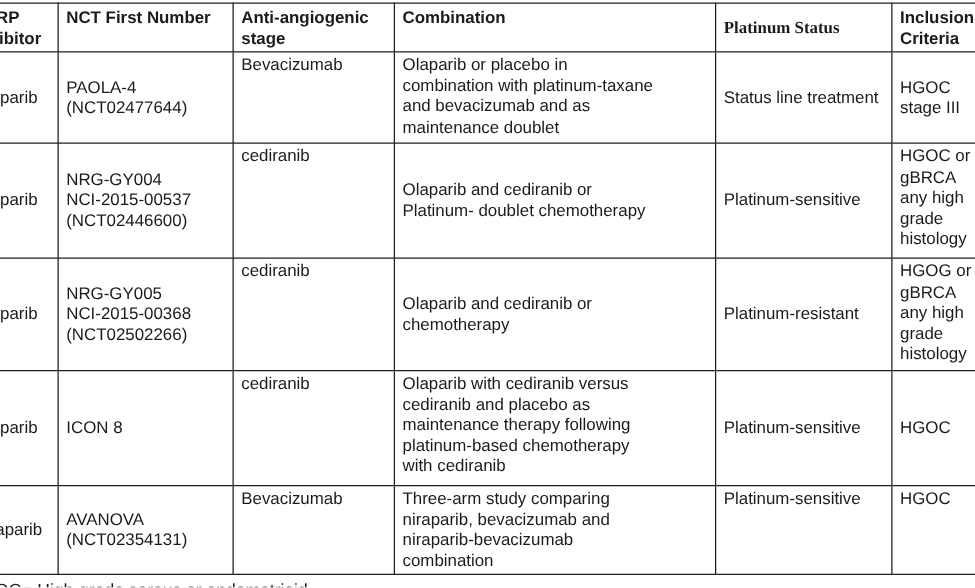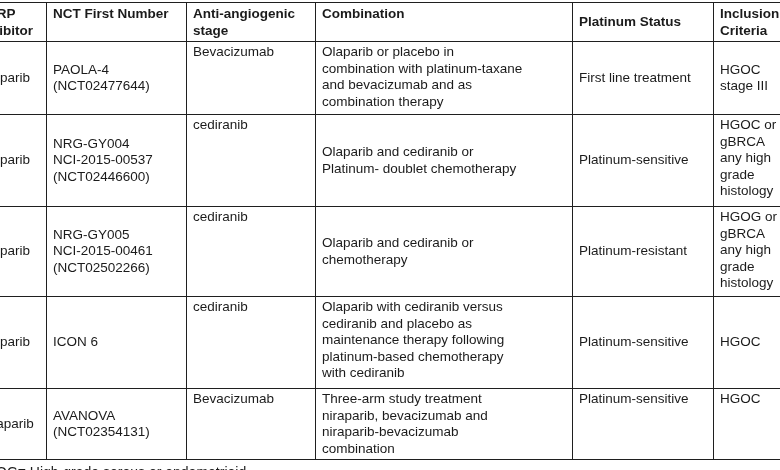--- a/index.html
+++ b/index.html
@@ -12,21 +12,21 @@
   th,td{
     border:1.5px solid #1f1f1f;
     padding:2px 6px 2px 6px;
     font-size:13.5px;line-height:16.5px;
     white-space:pre-line;
     vertical-align:middle;
     text-align:left;
     overflow:hidden;
   }
   th{font-weight:bold;vertical-align:top;padding-top:3px;}
-  th.vm{vertical-align:middle;}
+  th.vm{vertical-align:middle;font-family:Liberation Serif, serif;}
   td.vt{vertical-align:top;}
   tr.hr{height:33px;}
   tr.r0{height:73px;}
   tr.r1{height:92px;}
   tr.r2{height:90px;}
   tr.r3{height:92px;}
   tr.r4{height:68px;}
   .footnote{
     margin:4px 0 0 3px;
     font-size:14px;line-height:17px;
@@ -60,22 +60,22 @@
       </thead>
       <tbody>
         <tr class="r0">
           <td>Olaparib</td>
           <td>PAOLA-4
 (NCT02477644)</td>
           <td class="vt">Bevacizumab</td>
           <td class="vt">Olaparib or placebo in
 combination with platinum-taxane
 and bevacizumab and as
-combination therapy</td>
-          <td>First line treatment</td>
+maintenance doublet</td>
+          <td>Status line treatment</td>
           <td>HGOC
 stage III</td>
         </tr>
         <tr class="r1">
           <td>Olaparib</td>
           <td>NRG-GY004
 NCI-2015-00537
 (NCT02446600)</td>
           <td class="vt">cediranib</td>
           <td>Olaparib and cediranib or
@@ -83,50 +83,50 @@
           <td>Platinum-sensitive</td>
           <td class="vt">HGOC or
 gBRCA
 any high
 grade
 histology</td>
         </tr>
         <tr class="r2">
           <td>Olaparib</td>
           <td>NRG-GY005
-NCI-2015-00461
+NCI-2015-00368
 (NCT02502266)</td>
           <td class="vt">cediranib</td>
           <td>Olaparib and cediranib or
 chemotherapy</td>
           <td>Platinum-resistant</td>
           <td class="vt">HGOG or
 gBRCA
 any high
 grade
 histology</td>
         </tr>
         <tr class="r3">
           <td>Olaparib</td>
-          <td>ICON 6</td>
+          <td>ICON 8</td>
           <td class="vt">cediranib</td>
           <td class="vt">Olaparib with cediranib versus
 cediranib and placebo as
 maintenance therapy following
 platinum-based chemotherapy
 with cediranib</td>
           <td>Platinum-sensitive</td>
           <td>HGOC</td>
         </tr>
         <tr class="r4">
           <td>Niraparib</td>
           <td>AVANOVA
 (NCT02354131)</td>
           <td class="vt">Bevacizumab</td>
-          <td class="vt">Three-arm study treatment
+          <td class="vt">Three-arm study comparing
 niraparib, bevacizumab and
 niraparib-bevacizumab
 combination</td>
           <td class="vt">Platinum-sensitive</td>
           <td class="vt">HGOC</td>
         </tr>
       </tbody>
     </table>
 
     <div class="footnote">HGOG= High-grade serous or endometrioid</div>

